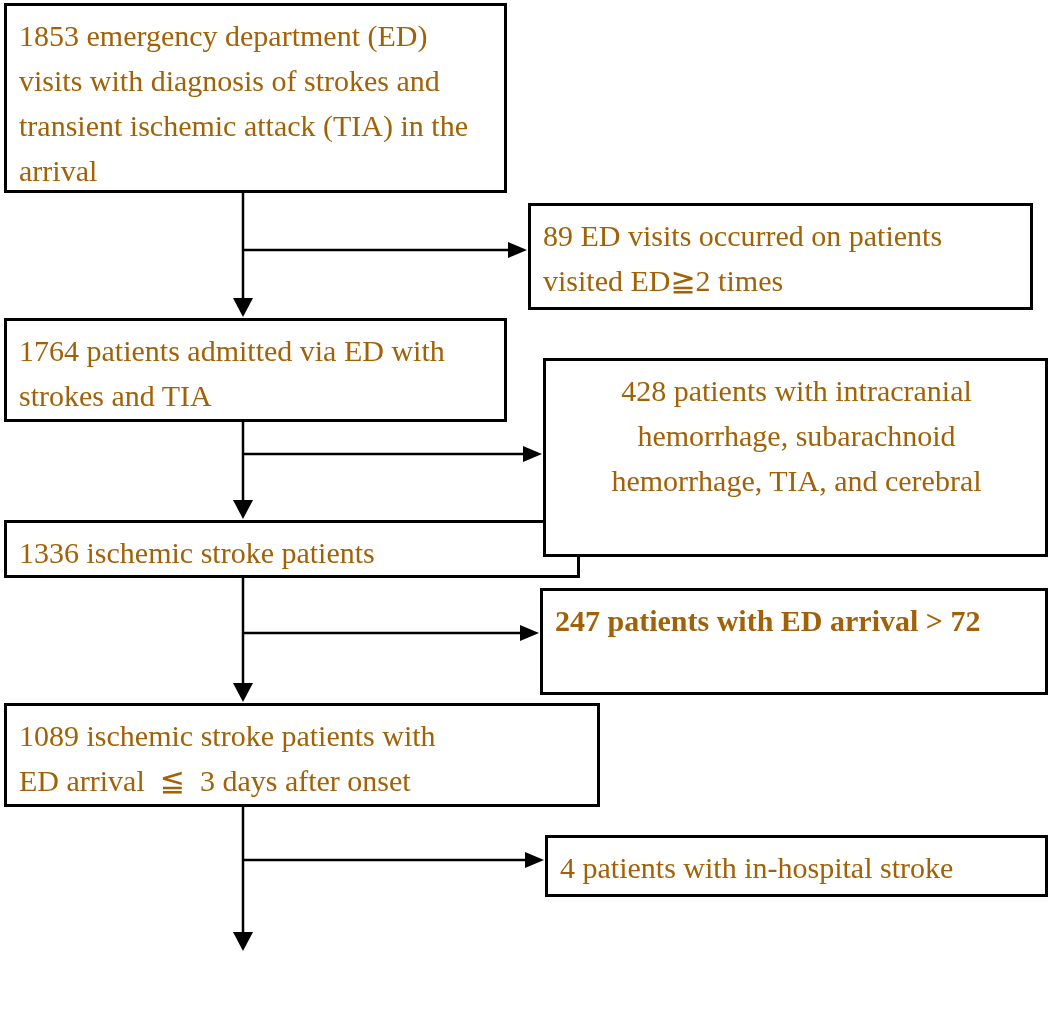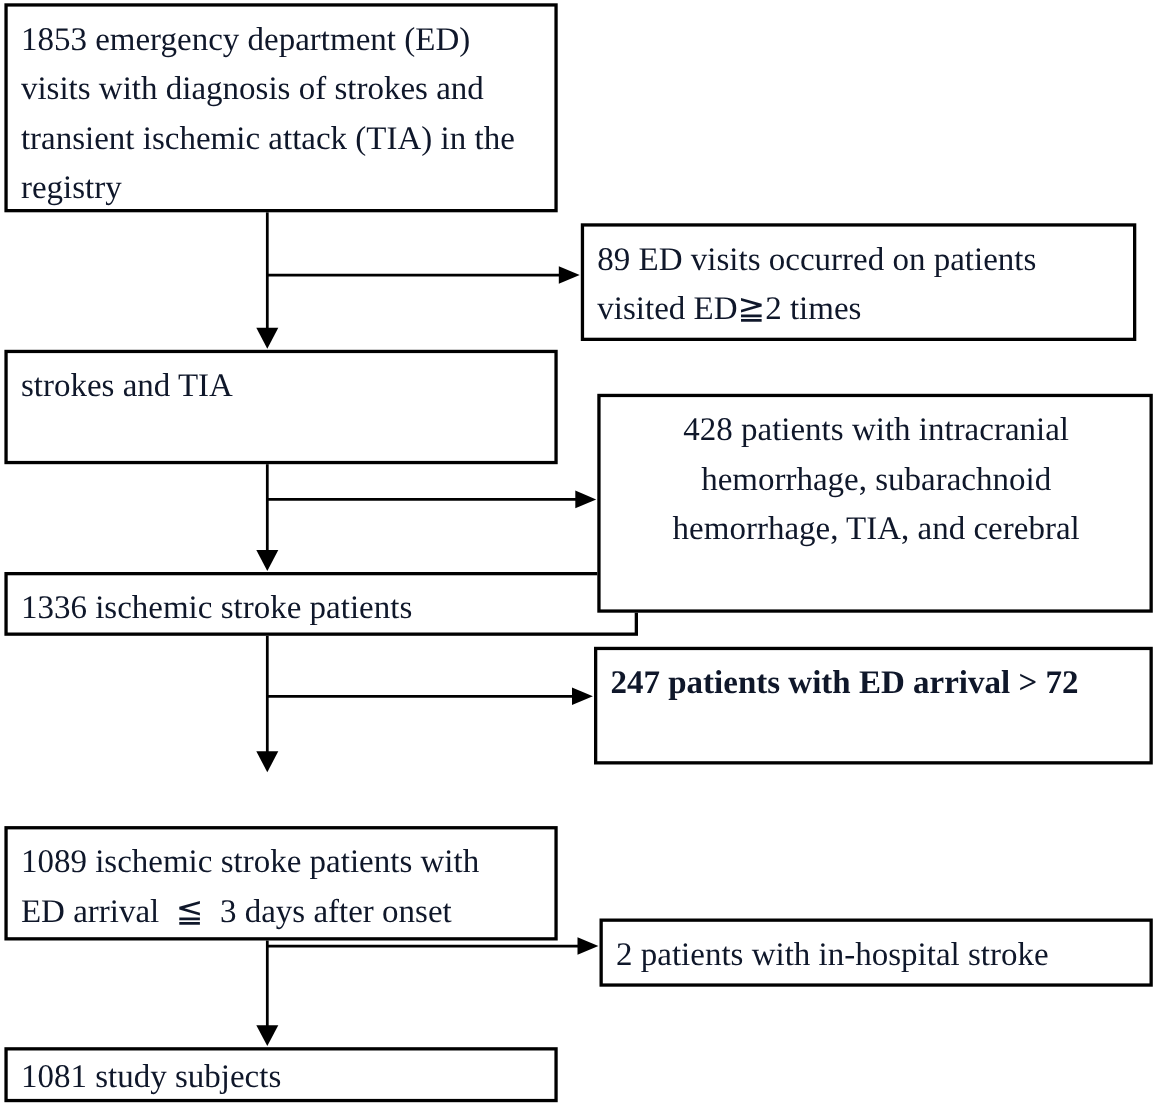--- a/index.html
+++ b/index.html
@@ -20,21 +20,21 @@
     position: absolute;
     box-sizing: border-box;
     border: 3px solid #000000;
     background: #ffffff;
     padding: 7px 10px 0 12px;
   }
   .line {
     line-height: 45px;
     font-size: 30px;
     white-space: pre;
-    color: #0f172a;
+    color: #a16207;
   }
   .tight {
     padding-top: 1px;
   }
   #arrows {
     position: absolute;
     left: 0;
     top: 0;
     pointer-events: none;
   }
@@ -68,52 +68,50 @@
       <polygon points="523,446 523,462 542,454"></polygon>
       <polygon points="520,625 520,641 539,633"></polygon>
       <polygon points="525,852 525,868 544,860"></polygon>
     </g>
   </svg>
 
   <div class="box" style="left:4px; top:3px; width:503px; height:190px;">
     <div class="line">1853 emergency department (ED)</div>
     <div class="line">visits with diagnosis of strokes and</div>
     <div class="line">transient ischemic attack (TIA) in the</div>
-    <div class="line">registry</div>
+    <div class="line">arrival</div>
   </div>
 
   <div class="box" style="left:4px; top:318px; width:503px; height:104px;">
+    <div class="line">1764 patients admitted via ED with</div>
     <div class="line">strokes and TIA</div>
   </div>
 
   <div class="box" style="left:4px; top:520px; width:576px; height:58px;">
     <div class="line">1336 ischemic stroke patients</div>
   </div>
 
-  <div class="box" style="left:4px; top:703px; width:503px; height:104px;margin-top:48px;">
+  <div class="box" style="left:4px; top:703px; width:596px; height:104px;">
     <div class="line">1089 ischemic stroke patients with</div>
     <div class="line">ED arrival  ≦  3 days after onset</div>
   </div>
 
-  <div class="box tight" style="left:4px; top:952px; width:503px; height:50px;">
-    <div class="line">1081 study subjects</div>
-  </div>
 
   <div class="box" style="left:528px; top:203px; width:505px; height:107px;">
     <div class="line">89 ED visits occurred on patients</div>
     <div class="line">visited ED≧2 times</div>
   </div>
 
   <div class="box" style="left:543px; top:358px; width:505px; height:199px;text-align:center;">
     <div class="line">428 patients with intracranial</div>
     <div class="line">hemorrhage, subarachnoid</div>
     <div class="line">hemorrhage, TIA, and cerebral</div>
   </div>
 
   <div class="box" style="left:540px; top:588px; width:508px; height:107px;font-weight:bold;">
     <div class="line">247 patients with ED arrival &gt; 72</div>
   </div>
 
   <div class="box" style="left:545px; top:835px; width:503px; height:62px;">
-    <div class="line">2 patients with in-hospital stroke</div>
+    <div class="line">4 patients with in-hospital stroke</div>
   </div>
 
 </div>
 
 </body></html>

